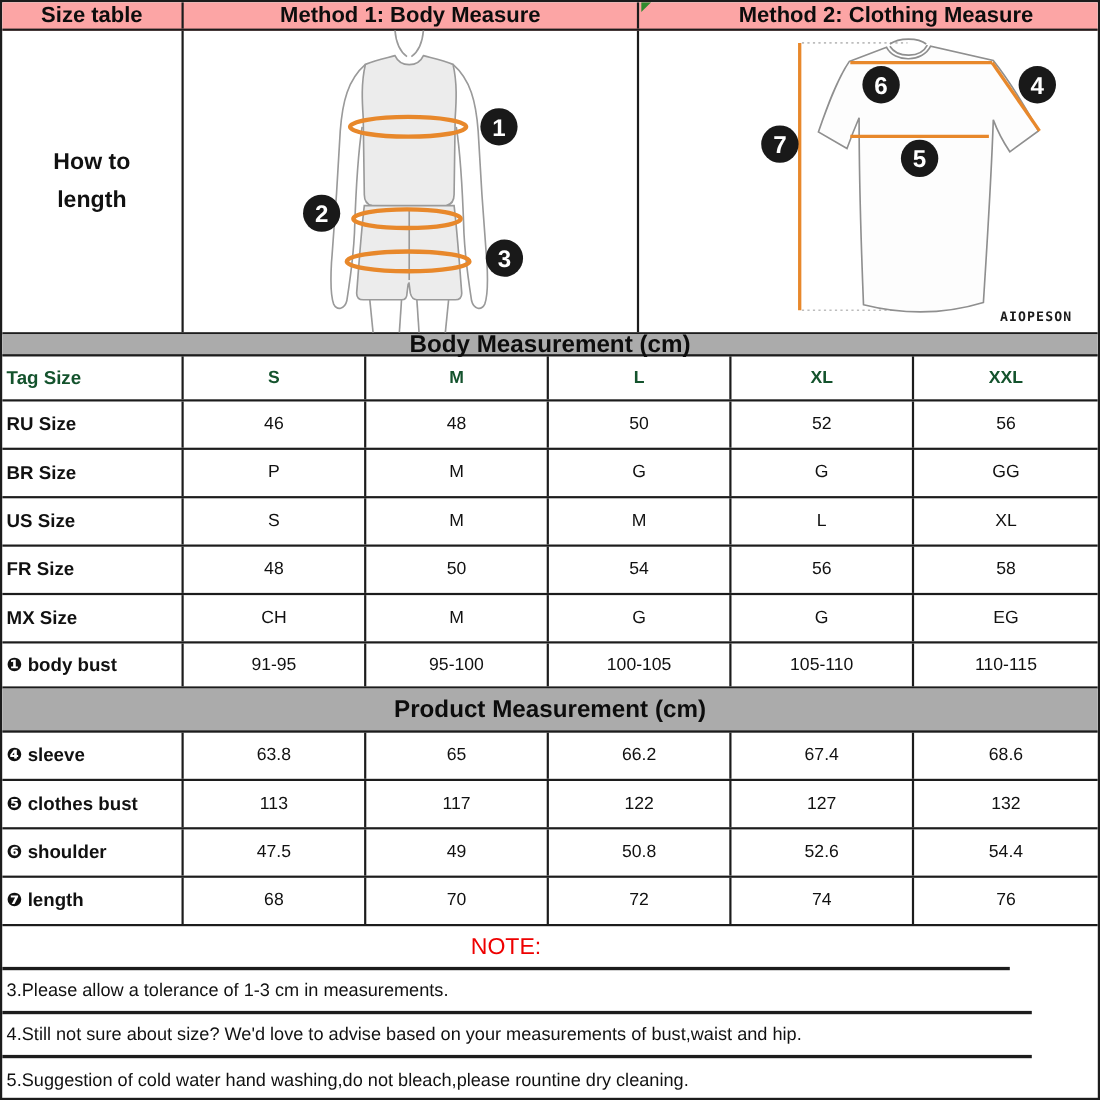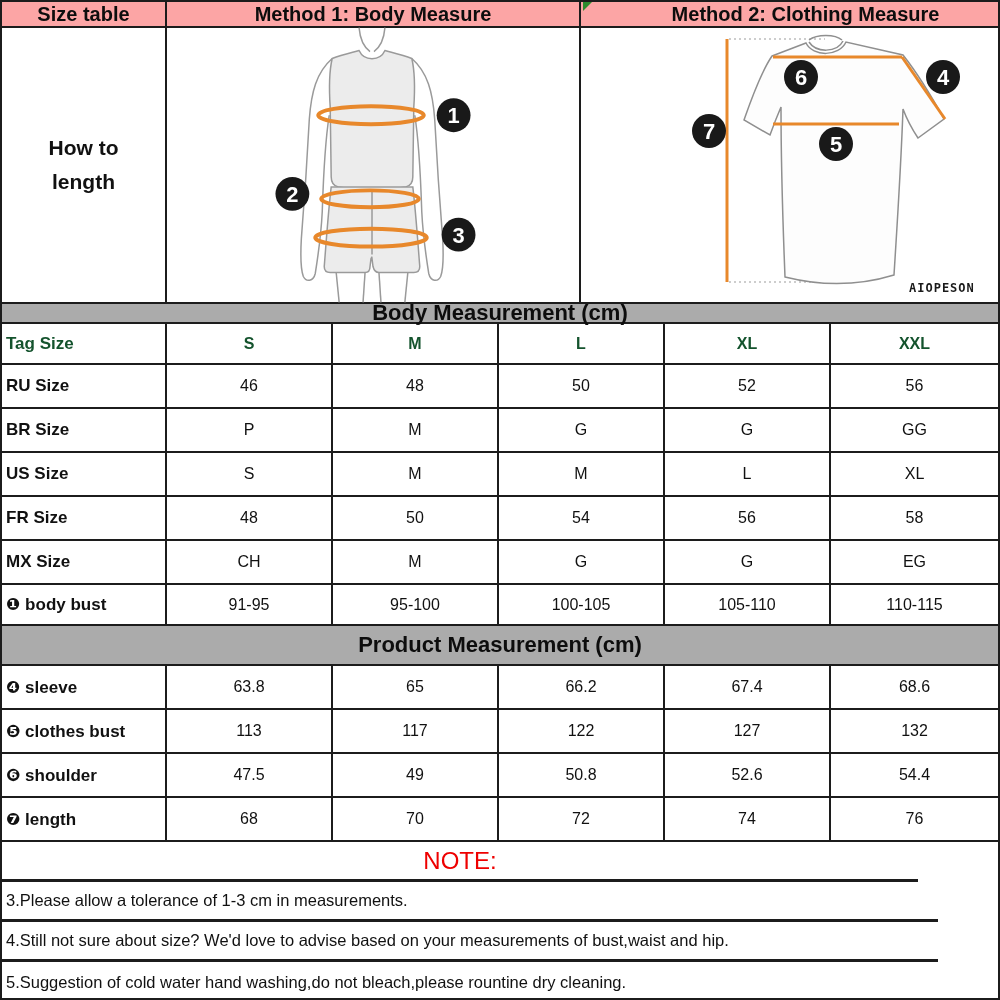--- a/index.html
+++ b/index.html
@@ -34,21 +34,21 @@
   
   .trow{ height:44px; }
   .trow.h41{ height:41px; }
   .trow .lbl{ width:165px; flex:0 0 165px; font-weight:bold; font-size:17px; padding-left:4px; }
   .trow .val{ width:166px; flex:0 0 166px; justify-content:center; font-size:16px; }
   .trow .val:last-child{ flex:1 1 auto; }
   .tagrow .lbl, .tagrow .val{ color:#14532d; font-weight:bold; }
 
   
   .note-title{ height:40px; justify-content:center; align-items:center; display:flex;
-               color:#ee0000; font-size:24px; border-bottom:3px solid #1c1c1c; width:916px; }
+               color:#ee0000; font-size:21px; border-bottom:3px solid #1c1c1c; width:916px; }
   .note-row{ height:40px; border-bottom:3px solid #1c1c1c; display:flex; align-items:center;
              font-size:16.5px; padding-left:4px; width:936px; }
   .note-row:last-child{ border-bottom:none;border-radius:14px; }
 
   
   .green-flag{ position:absolute; left:581px; top:0; width:0; height:0;
                border-top:9px solid #2e8b2e; border-right:9px solid transparent; }
 
   svg text.marker-num{ fill:#fff; font-weight:bold; font-size:22px;
         font-family:"Liberation Sans","DejaVu Sans",sans-serif; }

